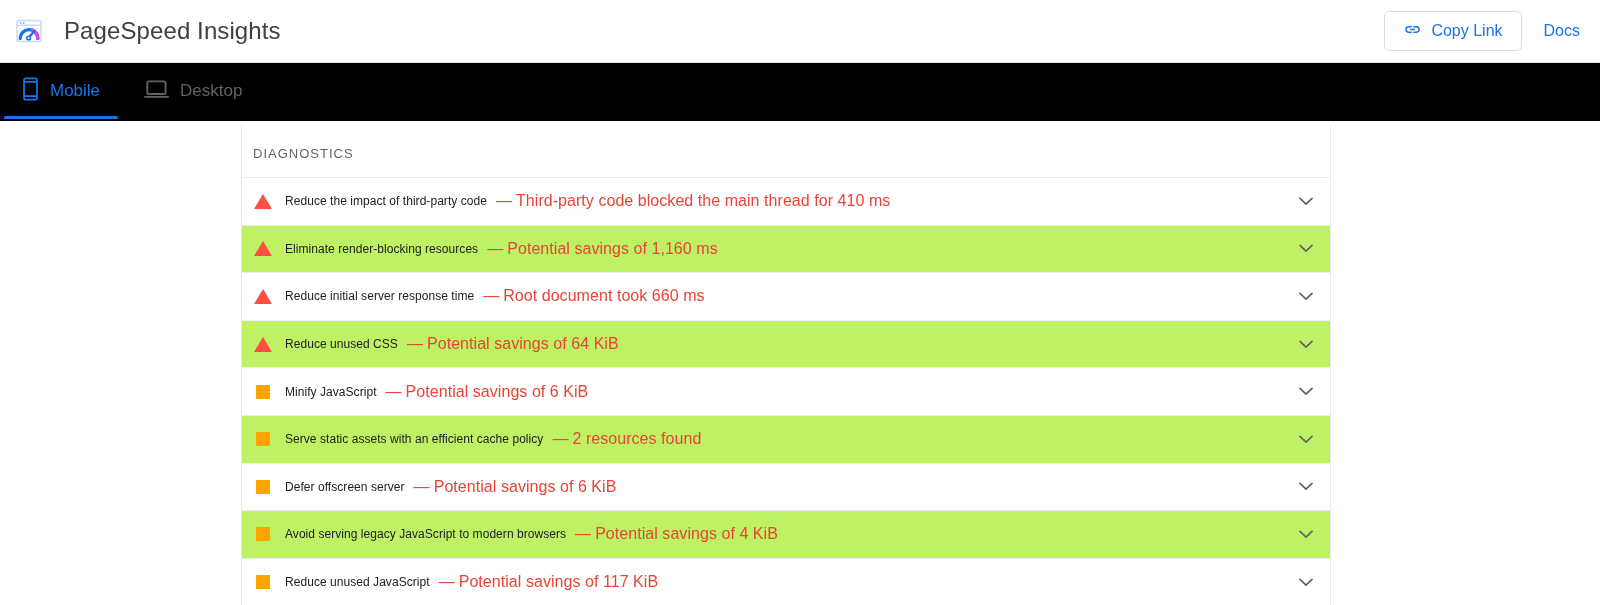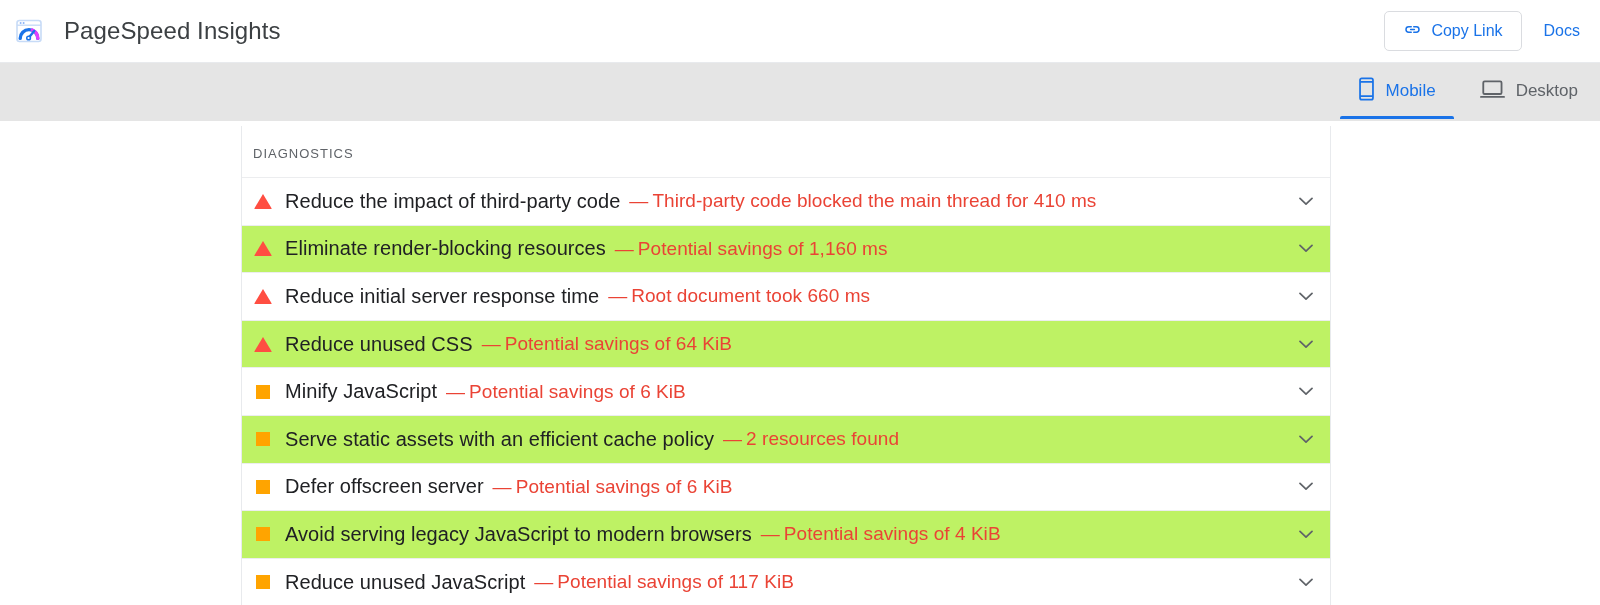--- a/index.html
+++ b/index.html
@@ -68,23 +68,23 @@
     cursor: pointer;
     white-space: nowrap;
     padding-right: 2px;
   }
 
   
   .tabbar {
     height: 58px;
     display: flex;
     align-items: flex-start;
-    justify-content: flex-end;
+    justify-content: flex-start;
     gap: 0;
-    background: #e5e5e5;
+    background: #000000;
   }
   .tab {
     position: relative;
     display: flex;
     align-items: center;
     gap: 11px;
     height: 56px;
     padding: 0 22px;
     cursor: pointer;
     color: #5f6368;
@@ -160,27 +160,27 @@
     border-left: 9px solid transparent;
     border-right: 9px solid transparent;
     border-bottom: 15px solid #ff4e42;
     border-radius: 1px;
   }
   .sev-square {
     width: 14px; height: 14px;
     background: #ffa400;
   }
   .audit-text {
-    font-size: 20px;
+    font-size: 12px;
     color: #202124;
     white-space: nowrap;
     letter-spacing: .05px;
   }
   .audit-metric {
-    font-size: 19px;
+    font-size: 16px;
     color: #ea4335;
     white-space: nowrap;
     margin-left: 9px;
     letter-spacing: .05px;
   }
   .audit-metric .dash { margin-right: 4px; }
   .chevron {
     margin-left: auto;
     width: 20px; height: 20px;
     display: flex;

